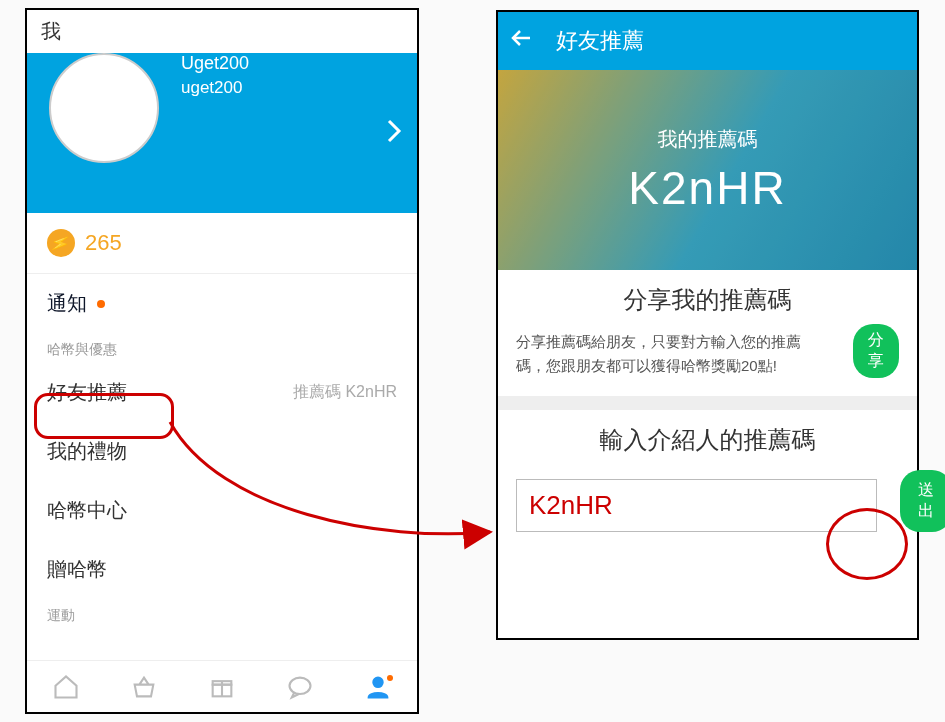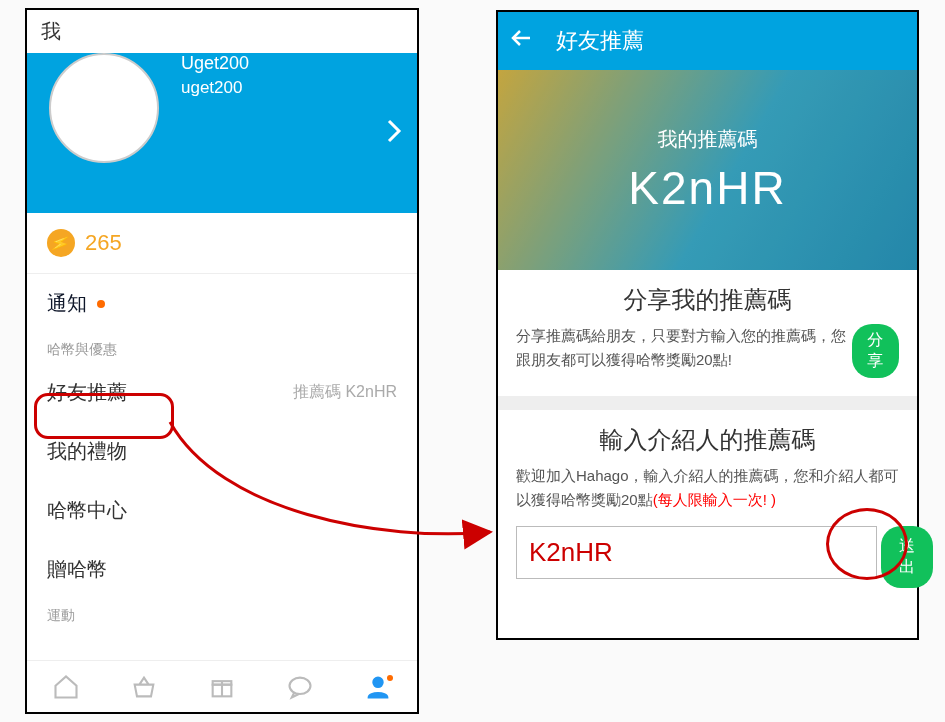--- a/index.html
+++ b/index.html
@@ -37,21 +37,21 @@
     .back{ margin-right:22px; }
     .back svg{ stroke:#fff; }
     .hero{ height:200px; background:linear-gradient(120deg,#e6c24b 0%,#3fb7d6 55%,#2a9fc7 100%); position:relative; display:flex; flex-direction:column; align-items:center; justify-content:center; color:#fff; }
     .hero-overlay{ position:absolute; inset:0; background:rgba(0,0,0,.15);}
     .hero h5{ position:relative; font-size:20px; font-weight:400; margin-bottom:8px;}
     .hero h1{ position:relative; font-size:46px; font-weight:500; letter-spacing:2px;}
     .card{ padding:14px 18px 18px; border-bottom:14px solid #eee;}
     .card h3{ text-align:center; font-size:24px; font-weight:500; color:#333; margin-bottom:8px;}
     .card p{ font-size:15px; color:#555; line-height:1.6;}
     .card .warn{ color:#f00;}
-    .card-flex{display:flex; align-items:flex-start; gap:4px;}
+    .card-flex{display:flex; align-items:flex-end; gap:23px;}
     .pill{ background:#11c15b; color:#fff; border-radius:20px; padding:6px 14px; font-size:16px; border:none; cursor:pointer;}
     .pill.send{ padding:10px 18px; }
     .inp{ flex:1; border:1px solid #bbb; padding:10px 12px; font-size:26px; color:#c00; font-weight:500; }
     .hl2{ position:absolute; border:3px solid #c00; border-radius:50%; width:82px; height:72px; pointer-events:none; }
     .hl2.b{ left:826px; top:508px; }
 
     
     svg.arrow{ position:absolute; left:160px; top:392px; width:360px; height:200px; pointer-events:none; }
   </style>
 </head>
@@ -149,21 +149,20 @@
   </div>
   <div class="card">
     <h3>分享我的推薦碼</h3>
     <div class="card-flex">
       <p>分享推薦碼給朋友，只要對方輸入您的推薦碼，您跟朋友都可以獲得哈幣獎勵20點!</p>
       <button class="pill">分享</button>
     </div>
   </div>
   <div class="card" style="border-bottom:none">
     <h3>輸入介紹人的推薦碼</h3>
-    <p><span>歡迎加入Hahago，輸入介紹人的推薦碼，您和介紹人都可以獲得哈幣獎勵20點</span><span class="warn">(每人限輸入一次! )</span></p>
     <div class="card-flex" style="margin-top:14px">
       <input class="inp" value="K2nHR" style="">
       <button class="pill send">送出</button>
     </div>
   </div>
 </div>
 <div class="hl2 b"></div>
 
 <svg class="arrow" viewBox="0 0 360 200">
   <defs>

